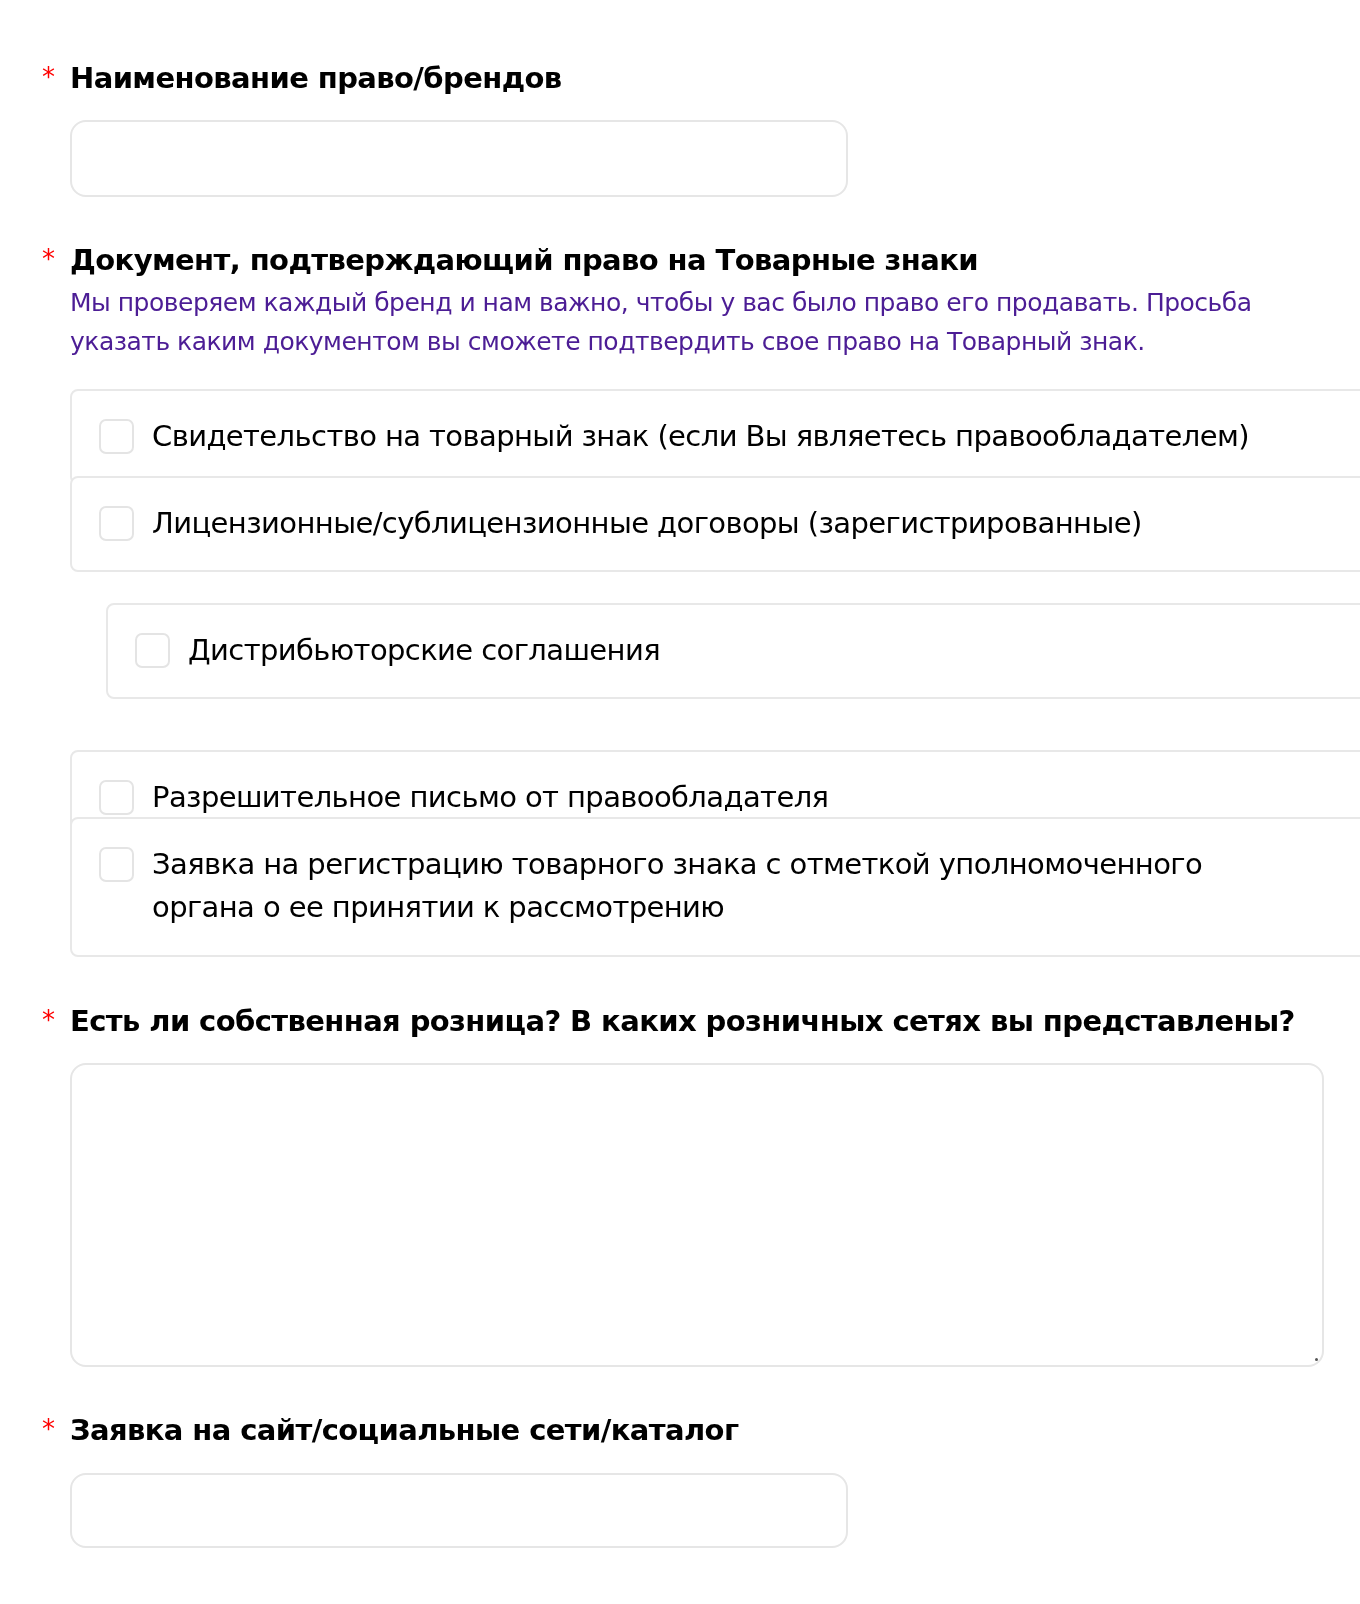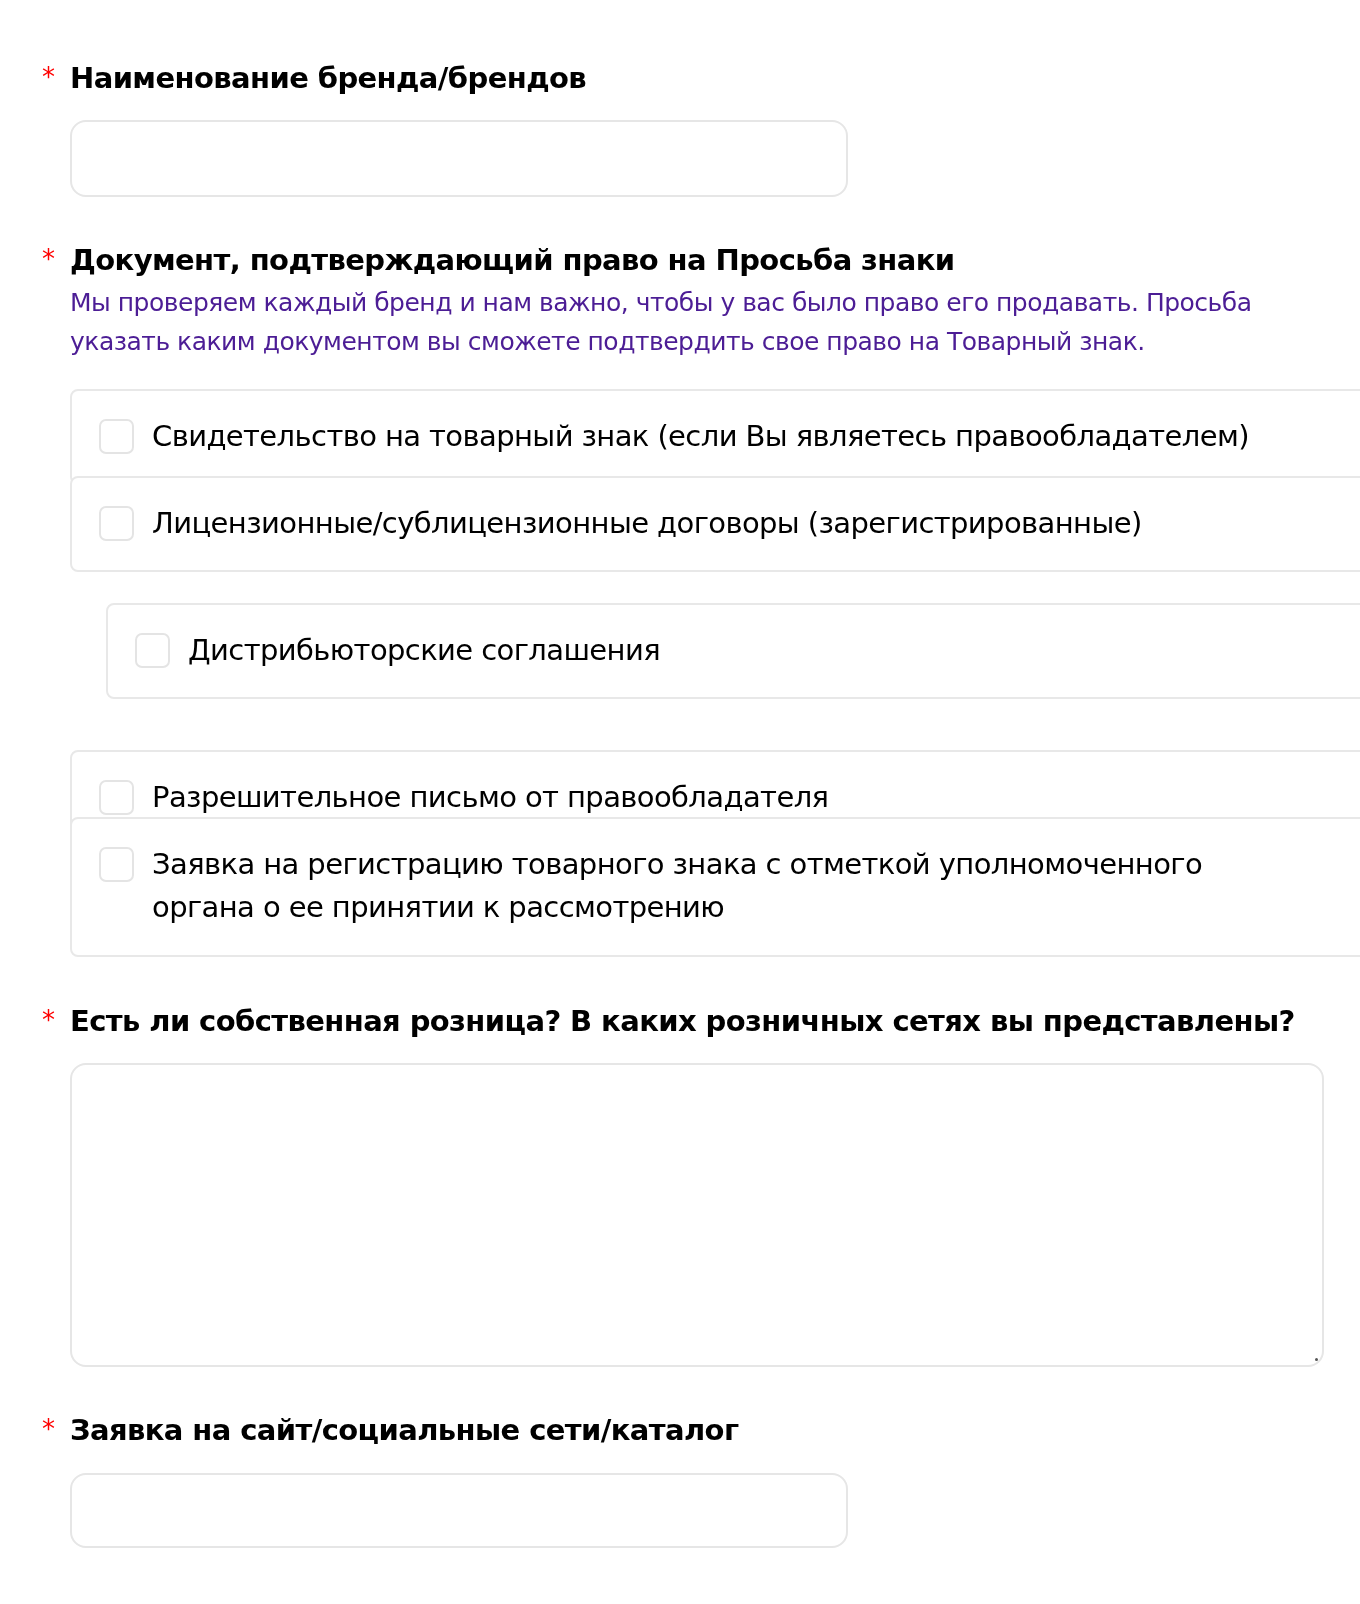--- a/index.html
+++ b/index.html
@@ -18,25 +18,25 @@
   .checkbox { position:absolute; left:27px; width:35px; height:35px; box-sizing:border-box;
               border:2px solid #e4e4e4; border-radius:7px; background:#fff; }
   .option-label { position:absolute; left:80px; right:40px; font-size:29px;
                   letter-spacing:-0.6px; line-height:43px; color:#000; }
   .resize-grip { position:absolute; right:4px; bottom:4px; width:3px; height:3px; background:#555; border-radius:50%; }
 </style>
 </head>
 <body>
 
 <span class="req-star" style="top:62px">*</span>
-<div class="field-label" style="top:60px">Наименование бренда/брендов</div>
+<div class="field-label" style="top:60px">Наименование право/брендов</div>
 <div class="text-input" style="top:120px; width:778px; height:77px;"></div>
 
 <span class="req-star" style="top:244px">*</span>
-<div class="field-label" style="top:242px">Документ, подтверждающий право на Просьба знаки</div>
+<div class="field-label" style="top:242px">Документ, подтверждающий право на Товарные знаки</div>
 <div class="field-desc" style="top:283px">Мы проверяем каждый бренд и нам важно, чтобы у вас было право его продавать. Просьба указать каким документом вы сможете подтвердить свое право на Товарный знак.</div>
 
 <div class="option-card" style="top:389px; height:96px;">
   <span class="checkbox" style="top:28px"></span>
   <span class="option-label" style="top:24px">Свидетельство на товарный знак (если Вы являетесь правообладателем)</span>
 </div>
 <div class="option-card" style="top:476px; height:96px;">
   <span class="checkbox" style="top:28px"></span>
   <span class="option-label" style="top:24px">Лицензионные/сублицензионные договоры (зарегистрированные)</span>
 </div>

